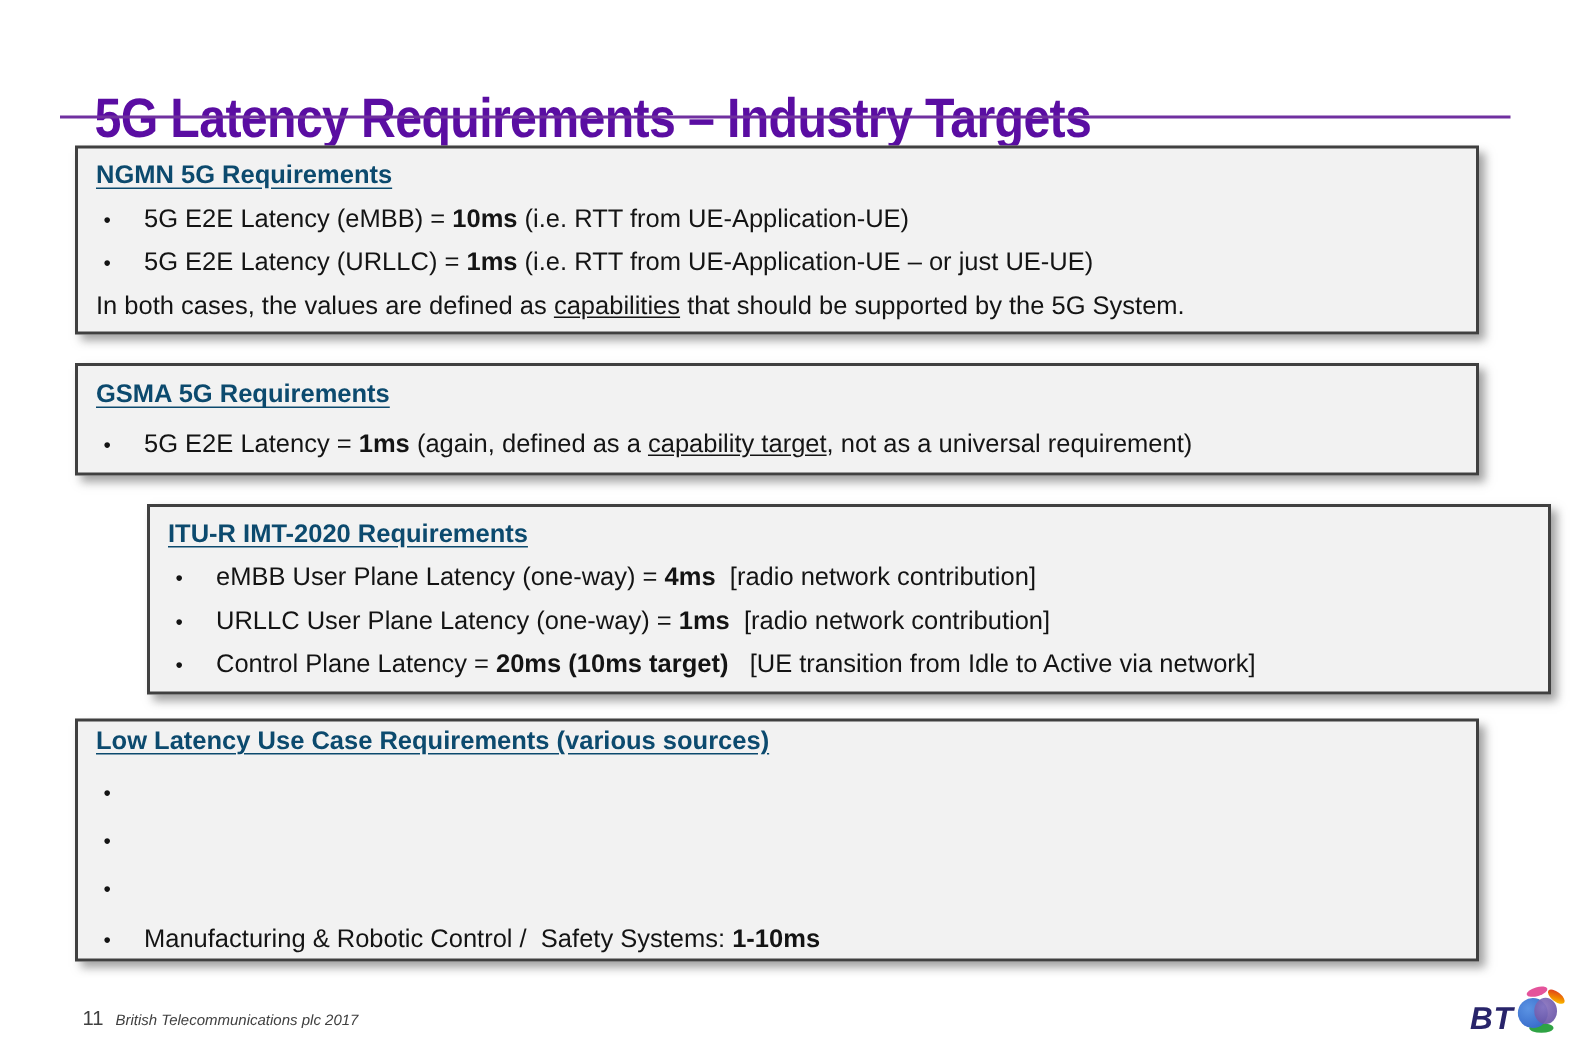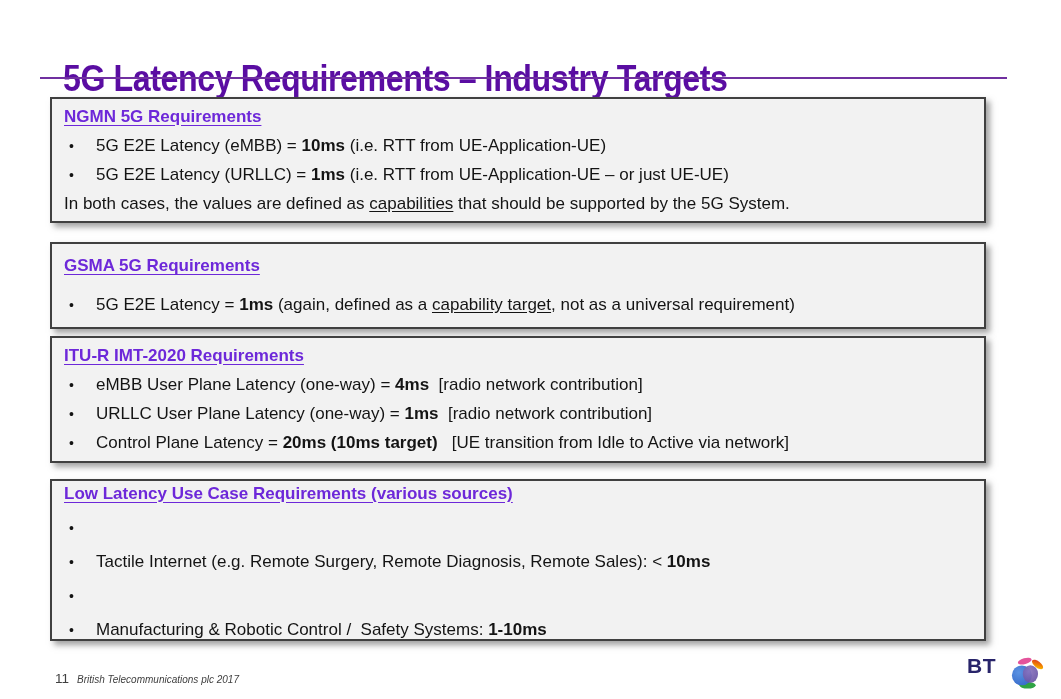--- a/index.html
+++ b/index.html
@@ -22,42 +22,42 @@
   }
   
   .box {
     position:absolute; left:50px; width:936px; box-sizing:border-box;
     background:#f2f2f2; border:2px solid #404040;
     box-shadow:4px 4px 6px rgba(110,110,110,0.65);
     display:flex; flex-direction:column; justify-content:space-around;
     padding:3px 12px;
   }
   .box1 { top:97px;  height:126px; }
-  .box2 { top:242px; height:87px;  }
-  .box3 { top:336px; height:127px; }
+  .box2 { top:242px; height:75px;  }
+  .box3 { top:336px; height:127px;margin-left:48px; }
   .box4 { top:479px; height:162px;gap:16px; }
   .box-heading {
     font-size:17px; font-weight:700; text-decoration:underline;
-    text-underline-offset:3px; color:#6d28d9;
+    text-underline-offset:3px; color:#0c4a6e;
   }
   .row { display:flex; align-items:baseline; font-size:17px; color:#141414; }
   .dot { width:27px; margin-left:5px; flex:0 0 auto; font-size:14px; }
   .txt { white-space:pre-wrap; }
   .b { font-weight:700; }
   .u { text-decoration:underline; text-underline-offset:2px; }
   
   .footer-left {
     position:absolute; left:55px; bottom:13px;
     display:flex; align-items:baseline; gap:8px; color:#404040;
   }
   .page-num { font-size:13.5px; }
   .copyright { font-size:10px;font-style:italic; }
   .bt-logo {
     position:absolute; right:13px; bottom:7px;
-    display:flex; align-items:flex-start; gap:14px;
+    display:flex; align-items:flex-end; gap:1px;font-style:italic;
   }
   .bt-text {
     font-size:21px; font-weight:700; color:#28246a; letter-spacing:0.5px;
   }
   .globe { width:38px; height:38px; display:block; }
 </style>
 </head>
 <body>
 
 <div class="slide">
@@ -102,21 +102,20 @@
           <span class="txt"><span>Control Plane Latency = </span><span class="b">20ms (10ms target)</span><span>   [UE transition from Idle to Active via network]</span></span>
         </div>
       </div>
       <div class="box box4">
         <div class="box-heading">Low Latency Use Case Requirements (various sources)</div>
         <div class="row">
           <span class="dot">•</span>
         </div>
         <div class="row">
           <span class="dot">•</span>
-          <span class="txt"><span>Tactile Internet (e.g. Remote Surgery, Remote Diagnosis, Remote Sales): &lt; </span><span class="b">10ms</span></span>
         </div>
         <div class="row">
           <span class="dot">•</span>
         </div>
         <div class="row">
           <span class="dot">•</span>
           <span class="txt"><span>Manufacturing &amp; Robotic Control /  Safety Systems: </span><span class="b">1-10ms</span></span>
         </div>
       </div>
     </div>

